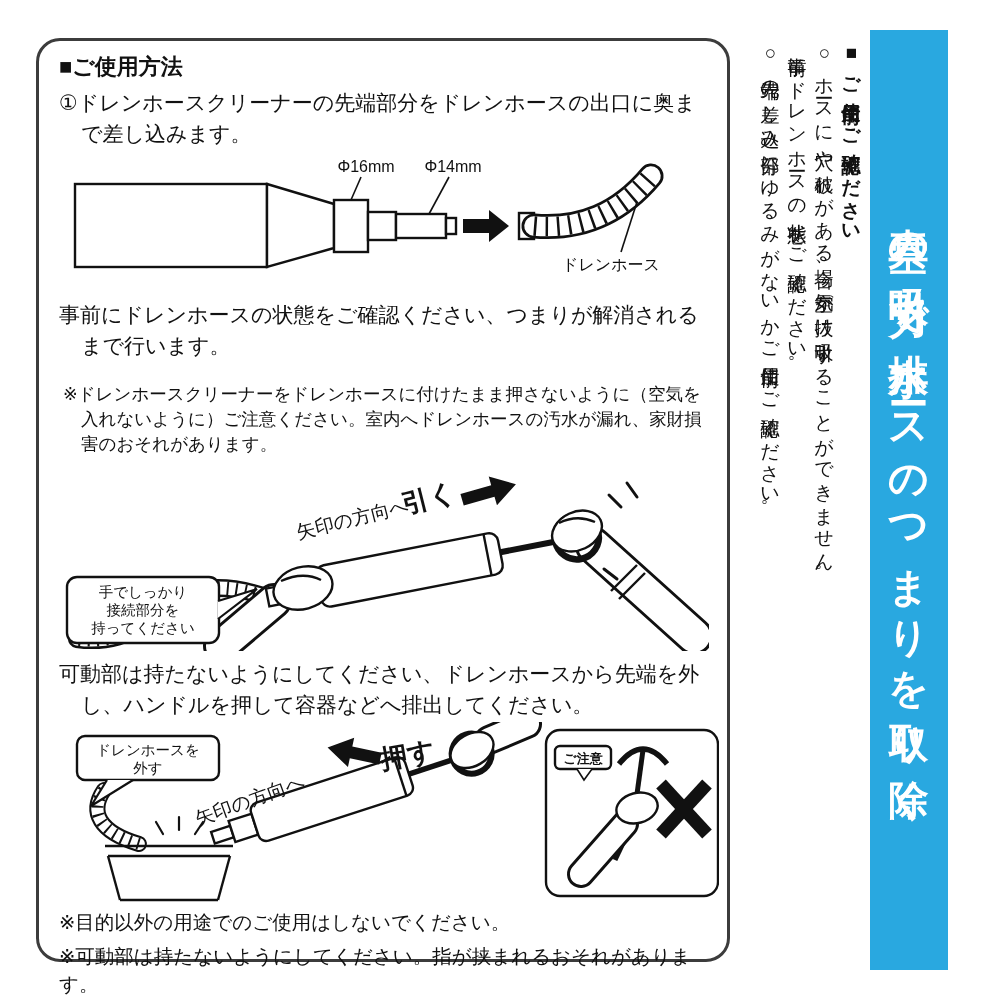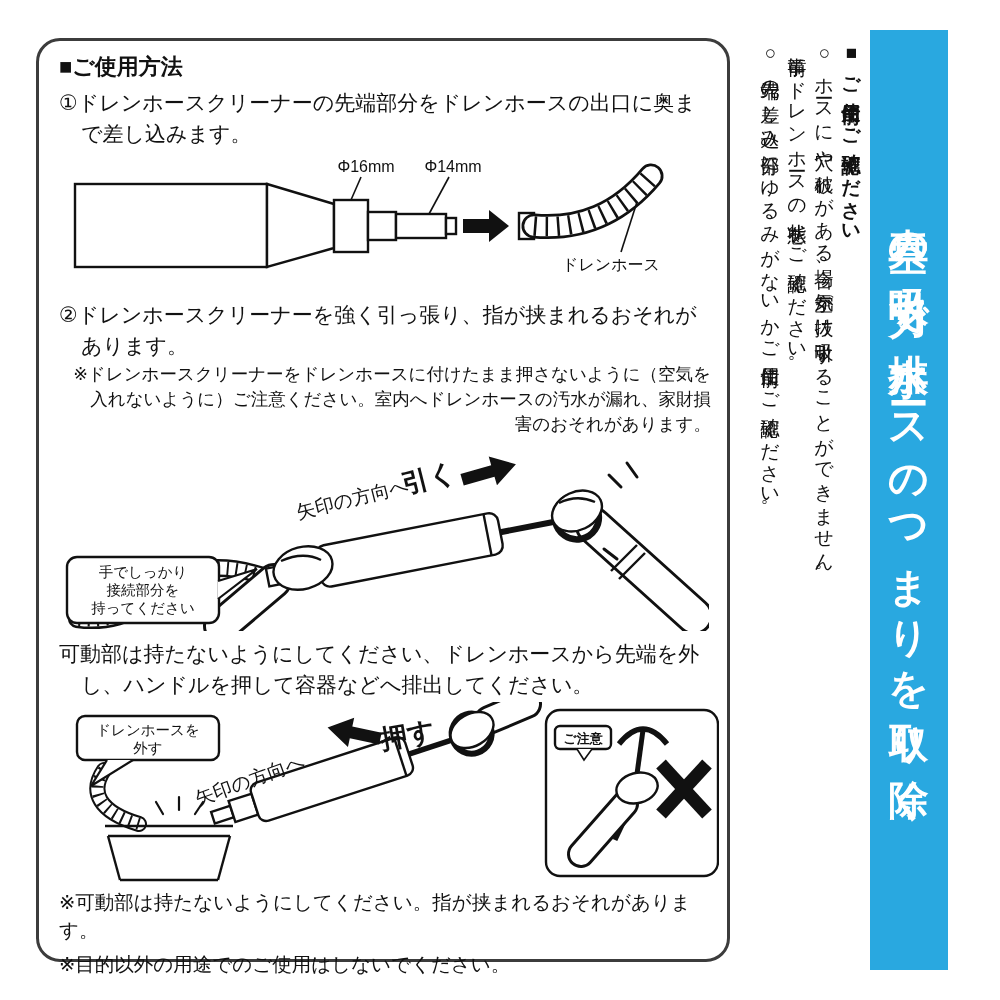--- a/index.html
+++ b/index.html
@@ -16,21 +16,21 @@
     border:3px solid #3c3c3c; border-radius:24px;
     padding:13px 16px 8px 20px; background:#fff;
   }
   .usage-title { font-size:22px; font-weight:bold; line-height:1.2; }
   .step {
     font-size:21px; line-height:1.48;
     padding-left:22px; text-indent:-22px; margin-top:7px;
   }
   .note {
     font-size:17.5px; line-height:1.43;
-    padding-left:18px; text-indent:-18px; margin-top:1px; margin-left:4px;text-align:right;
+    padding-left:18px; text-indent:-18px; margin-top:21px; margin-left:4px;
   }
   .foot { font-size:19.5px; line-height:1.45; margin-top:6px; }
   svg.diagram { display:block; }
   svg text { fill:#111; font-family:"Liberation Sans","DejaVu Sans",sans-serif; }
 
   .ln   { stroke:#111; stroke-width:2.4; fill:none; }
   .thin { stroke:#111; stroke-width:1.6; fill:none; }
   .fw   { fill:#ffffff; stroke:#111; stroke-width:2.4; }
   .blk  { fill:#111; stroke:none; }
 
@@ -78,21 +78,21 @@
       <g>
         <rect class="fw" x="458" y="61" width="15" height="26"></rect>
         <path d="M 473 74 C 520 78 558 62 590 24" stroke="#111" stroke-width="25" fill="none" stroke-linecap="round"></path>
         <path d="M 473 74 C 520 78 558 62 590 24" stroke="#fff" stroke-width="19.5" fill="none" stroke-linecap="round"></path>
         <path d="M 473 74 C 520 78 558 62 590 24" stroke="#111" stroke-width="19.5" fill="none" stroke-dasharray="2.5 9"></path>
       </g>
       <line class="thin" x1="560" y1="100" x2="576" y2="50"></line>
       <text x="550" y="118" font-size="16" text-anchor="middle">ドレンホース</text>
     </svg>
 
-    <p class="step">②ドレンホースクリーナーを強く引っ張り、指が挟まれるおそれがあります。</p>
+    <p class="step">事前にドレンホースの状態をご確認ください、つまりが解消されるまで行います。</p>
     <p class="note">※ドレンホースクリーナーをドレンホースに付けたまま押さないように（空気を入れないように）ご注意ください。室内へドレンホースの汚水が漏れ、家財損害のおそれがあります。</p>
 
     <svg class="diagram" width="650" height="190" viewBox="0 0 650 190" style="margin:4px 0 0 0;">
 
       <g>
         <path d="M 205 135 C 150 118 120 130 95 155 C 75 175 45 182 18 178" stroke="#111" stroke-width="18" fill="none" stroke-linecap="round"></path>
         <path d="M 205 135 C 150 118 120 130 95 155 C 75 175 45 182 18 178" stroke="#fff" stroke-width="13" fill="none" stroke-linecap="round"></path>
         <path d="M 205 135 C 150 118 120 130 95 155 C 75 175 45 182 18 178" stroke="#111" stroke-width="13" fill="none" stroke-dasharray="2 7"></path>
       </g>
 
@@ -203,22 +203,22 @@
           <path d="M 522 152 L 566 102" stroke="#fff" stroke-width="22" fill="none" stroke-linecap="round"></path>
           <ellipse class="fw" cx="578" cy="86" rx="21" ry="15" transform="rotate(-15 578 86)" stroke-width="2.3"></ellipse>
         </g>
         <g stroke="#111" stroke-width="13">
           <line x1="602" y1="62" x2="648" y2="112"></line>
           <line x1="648" y1="62" x2="602" y2="112"></line>
         </g>
       </g>
     </svg>
 
+    <p class="foot">※目的以外の用途でのご使用はしないでください。</p>
     <p class="foot">※可動部は持たないようにしてください。指が挟まれるおそれがあります。</p>
-    <p class="foot">※目的以外の用途でのご使用はしないでください。</p>
   </div>
 
   <div class="side-notes">
     <div class="v-title">■ご使用前にご確認ください</div>
     <div>○ホースに穴や破れがある場合、空気が抜け吸引することができません。</div>
     <div>事前にドレンホースの状態をご確認ください。</div>
     <div>○先端の差し込み部分にゆるみがないかご使用前にご確認ください。</div>
   </div>
 
   <div class="banner" style="background-color: rgb(41, 168, 224);">

